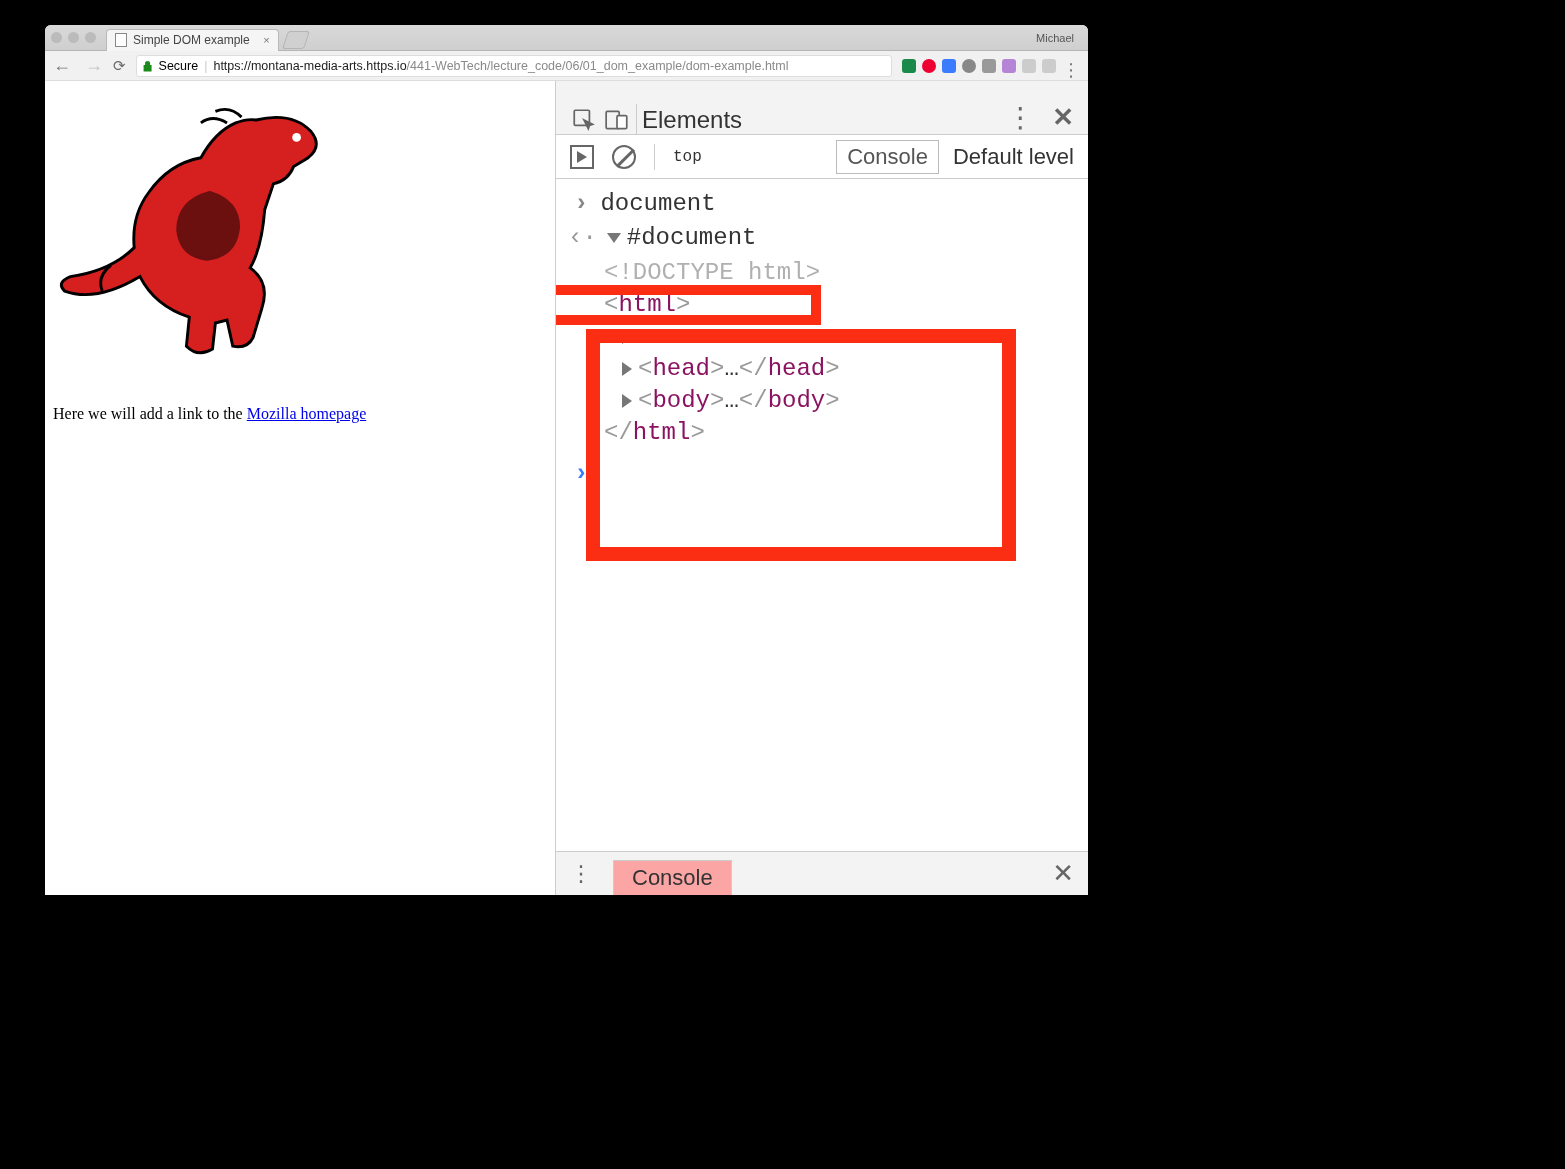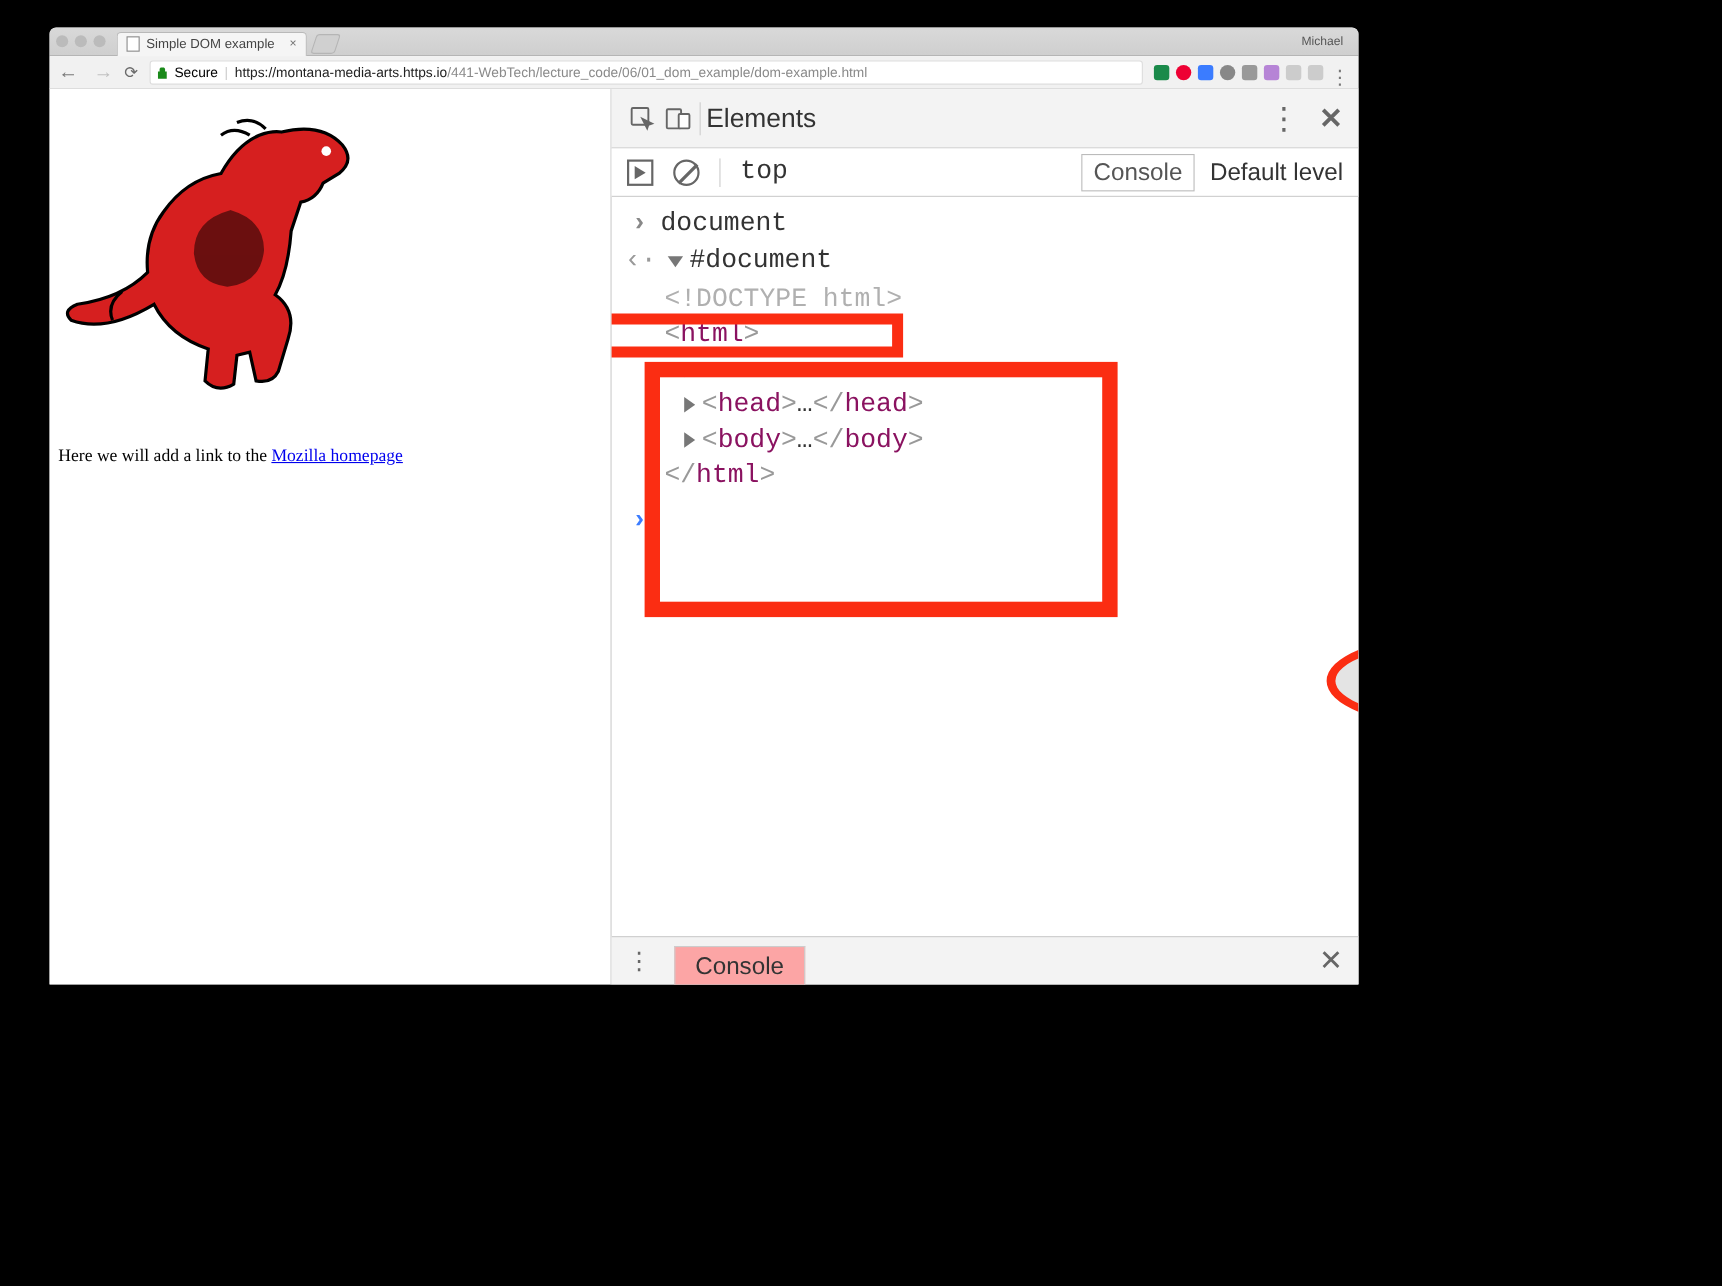--- a/index.html
+++ b/index.html
@@ -7,21 +7,21 @@
     background: #000;
     font-family: -apple-system, BlinkMacSystemFont, "Segoe UI", Helvetica, Arial, sans-serif;
     width: 1565px;
     height: 1169px;
     position: relative;
   }
   .window {
     position: absolute;
     left: 45px;
     top: 25px;
-    width: 1190px;
+    width: 1043px;
     height: 870px;
     background: #fff;
     border-radius: 6px 6px 0 0;
     box-shadow: 0 10px 40px rgba(0,0,0,0.5);
     overflow: hidden;
     display: flex;
     flex-direction: column;
   }
   
   .tabbar {
@@ -69,37 +69,37 @@
   }
   .dino{width:290px;height:290px;margin-bottom:20px;}
   .page a{color:#0000EE;text-decoration:underline;}
   
   .devtools{
     flex:1;display:flex;flex-direction:column;background:#fff;border-left:1px solid #ccc;
     font-family:"Helvetica Neue",Arial,sans-serif;
   }
   .dt-top{
     height:54px;border-bottom:1px solid #ccc;background:#f3f3f3;
-    display:flex;align-items:center;padding:0 14px;gap:5px;
+    display:flex;align-items:flex-end;padding:0 14px;gap:5px;
     font-size:24px;color:#444;
   }
   .dt-icon{width:28px;height:28px;display:inline-flex;align-items:center;justify-content:center;}
   .dt-icon svg{width:26px;height:26px;stroke:#666;fill:none;stroke-width:1.6;}
   .dt-tab{font-size:24px;color:#333;}
   .dt-right-icons{margin-left:auto;display:flex;gap:18px;align-items:center;color:#666;font-size:28px;}
   .dt-subbar{
     height:44px;border-bottom:1px solid #ccc;background:#fff;
     display:flex;align-items:center;padding:0 14px;gap:18px;font-size:22px;
   }
   .play-icon{width:24px;height:24px;border:2px solid #666;display:flex;align-items:center;justify-content:center;}
   .play-icon::after{content:"";border-left:10px solid #666;border-top:6px solid transparent;border-bottom:6px solid transparent;}
   .no-icon{width:24px;height:24px;border:2.5px solid #666;border-radius:50%;position:relative;}
   .no-icon::after{content:"";position:absolute;width:2.5px;height:24px;background:#666;left:10px;top:-1px;transform:rotate(45deg);}
   .sep{width:1px;height:26px;background:#ccc;}
-  .context-label{font-family:"Courier New",monospace;font-size:24px;color:#333;}
+  .context-label{font-family:"Courier New",monospace;font-size:16px;color:#333;}
   .filter-btn{border:1px solid #bbb;padding:3px 10px;font-size:22px;color:#555;background:#fff;}
   .level-label{font-size:22px;color:#333;}
   
   .console-body{
     flex:1;font-family:"Courier New",monospace;font-size:24px;line-height:30px;
     padding:8px 0;position:relative;overflow:hidden;
   }
   .cmd-row{display:flex;align-items:center;padding:2px 18px;}
   .chev-gray{color:#888;margin-right:12px;font-weight:bold;}
   .chev-blue{color:#3b7cff;margin-right:12px;font-weight:bold;}

